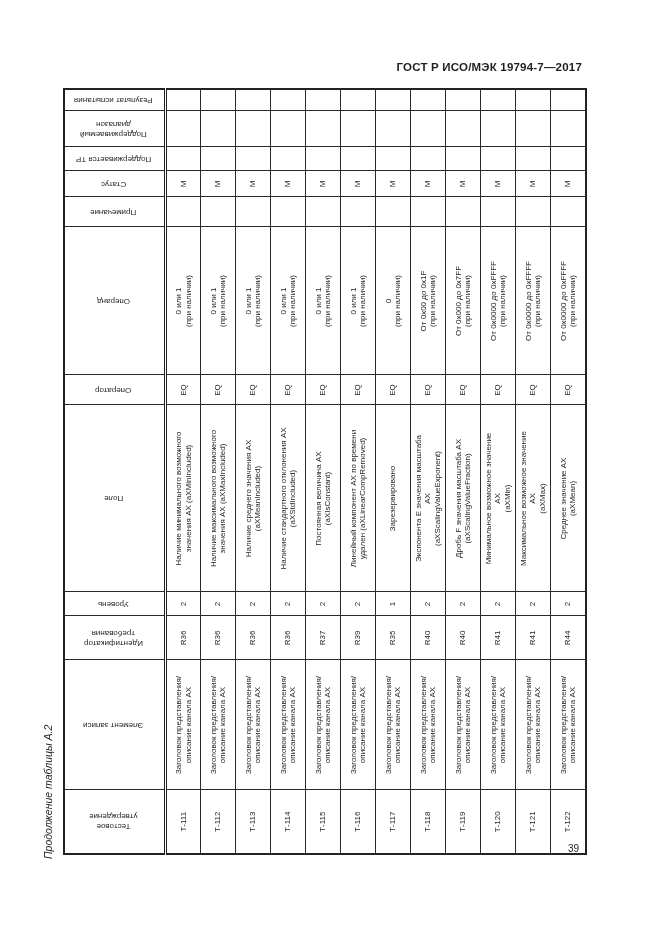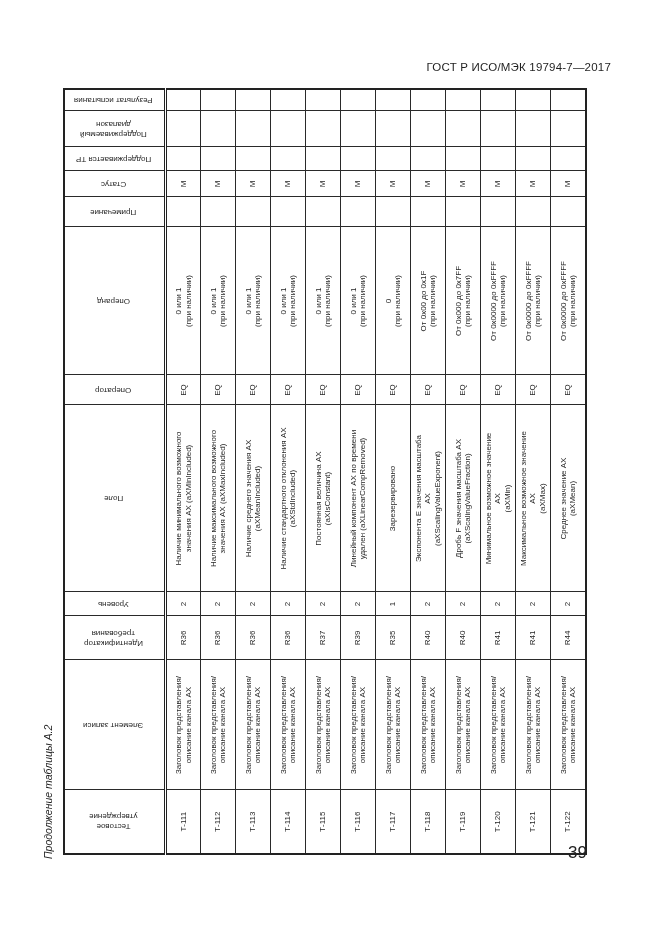--- a/index.html
+++ b/index.html
@@ -1,21 +1,21 @@
 <!DOCTYPE html>
 <html><head>
 <meta charset="utf-8">
 <style>
   html,body{margin:0;padding:0;background:#ffffff;}
   body{width:661px;height:935px;overflow:hidden;font-family:"Liberation Sans",sans-serif;color:#1f1f1f;}
   .portrait{position:relative;width:661px;height:935px;background:#fff;overflow:hidden;}
 
   .running-header{position:absolute;top:61px;left:0;width:582px;text-align:right;
-    font-size:11.5px;font-weight:normal;letter-spacing:.2px;white-space:nowrap;margin-left:29px;}
-  .page-number{position:absolute;top:843px;left:568px;font-size:17px;}
+    font-size:11.5px;font-weight:bold;letter-spacing:.2px;white-space:nowrap;}
+  .page-number{position:absolute;top:843px;left:568px;font-size:10px;}
 
   
   .landscape{position:absolute;top:0;left:0;width:935px;height:661px;
     transform-origin:0 0;transform:rotate(-90deg) translateX(-935px);}
 
   .table-caption{position:absolute;top:42px;left:76px;font-size:10.5px;font-style:italic;white-space:nowrap;}
 
   table.conf{position:absolute;top:63px;left:80px;width:765px;height:519px;
     border-collapse:collapse;table-layout:fixed;border:2px solid #222;}
   .conf th,.conf td{border:1px solid #2a2a2a;padding:1px 2px;text-align:center;vertical-align:middle;

